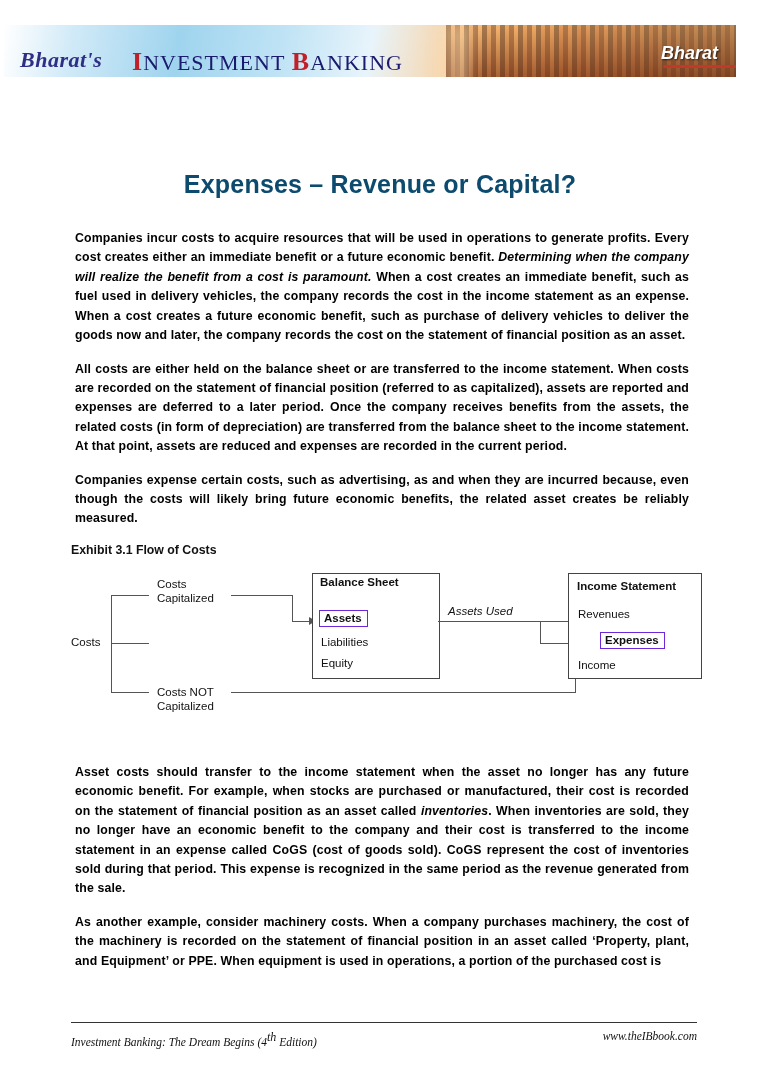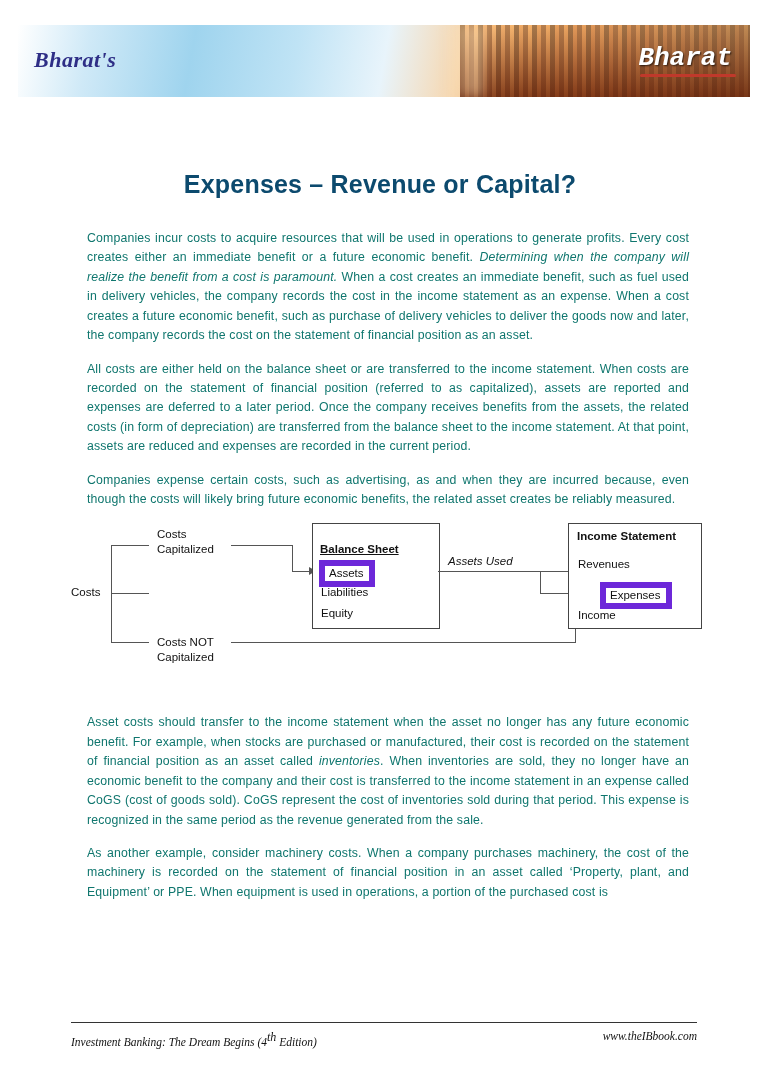--- a/index.html
+++ b/index.html
@@ -19,24 +19,24 @@
   .page {
     position: relative;
     width: 768px;
     height: 1087px;
     background: #fff;
   }
 
   
   .banner {
     position: absolute;
-    left: 18px;
+    left: 4px;
     top: 25px;
     width: 732px;
-    height: 72px;
+    height: 52px;
     overflow: hidden;
     background: linear-gradient(100deg,
         #ffffff 0%,
         #cfe9f7 10%,
         #9fd4ee 24%,
         #bfe3f5 38%,
         #e8f4fb 50%,
         #f6d7b0 60%,
         #e8a45c 68%,
         #b35d2a 76%,
@@ -102,24 +102,24 @@
     font-family: "Liberation Serif", serif;
     font-style: italic;
     font-size: 21px;
     color: #8a2be2;
     letter-spacing: 0.5px;
   }
   .brand-logo {
     position: absolute;
     right: 18px;
     top: 18px;
-    font-family: Liberation Mono, monospace;
+    font-family: Liberation Sans, sans-serif;
     font-style: italic;
     font-weight: bold;
-    font-size: 26px;
+    font-size: 18px;
     color: #ffffff;
     text-shadow: 1px 1px 2px rgba(0,0,0,0.7);
   }
   .brand-logo::after {
     content: "";
     position: absolute;
     left: 2px;
     bottom: -4px;
     width: 96px;
     height: 3px;
@@ -136,26 +136,27 @@
   }
   h1.title {
     margin: 0 0 30px 0;
     text-align: center;
     font-size: 25px;
     font-weight: bold;
     color: #0c4a6e;
     letter-spacing: 0.2px;
   }
   p.body {
-    margin: 0 0 14px 16px;
+    margin: 0 0 14px 4px;
     font-size: 12.3px;
     line-height: 1.58;
     text-align: justify;
-    color: #0f766e;
+    color: #000000;
     letter-spacing: 0.15px;
+    font-weight: bold;
   }
   p.body em { font-style: italic; }
   .exhibit-head {
     margin: 4px 0 16px 0;
     font-size: 12.3px;
     font-weight: bold;
     color: #111;
   }
 
   
@@ -180,22 +181,23 @@
   .dg-box-title {
     position: absolute;
     font-weight: bold;
     font-size: 11.5px;
   }
   .dg-item {
     position: absolute;
     font-size: 11.5px;
   }
   .dg-item.boxed {
-    border: 6px solid #6d28d9;
+    border: 1px solid #6d28d9;
     padding: 1px 5px 2px 4px;
+    font-weight: bold;
   }
   .dg-line {
     position: absolute;
     background: #555;
   }
   .dg-arrow {
     position: absolute;
     width: 0; height: 0;
     border-top: 4px solid transparent;
     border-bottom: 4px solid transparent;
@@ -228,61 +230,63 @@
 </style>
 </head>
 <body>
 
 <div class="page">
 
   <div class="banner">
     <div class="banner-photo"></div>
     <div class="banner-inner">
       <div class="brand-bharats">Bharat's</div>
+      <div class="brand-ib"><span class="cap">I</span><span>NVESTMENT</span>&nbsp;<span class="cap">B</span><span>ANKING</span></div>
       <div class="brand-logo">Bharat</div>
     </div>
   </div>
 
   <div class="content">
 
     <h1 class="title">Expenses – Revenue or Capital?</h1>
 
     <p class="body">
       <span>Companies incur costs to acquire resources that will be used in operations to generate profits. Every cost creates either an immediate benefit or a future economic benefit. </span><em>Determining when the company will realize the benefit from a cost is paramount.</em><span> When a cost creates an immediate benefit, such as fuel used in delivery vehicles, the company records the cost in the income statement as an expense. When a cost creates a future economic benefit, such as purchase of delivery vehicles to deliver the goods now and later, the company records the cost on the statement of financial position as an asset.</span>
     </p>
 
     <p class="body">
       <span>All costs are either held on the balance sheet or are transferred to the income statement. When costs are recorded on the statement of financial position (referred to as capitalized), assets are reported and expenses are deferred to a later period. Once the company receives benefits from the assets, the related costs (in form of depreciation) are transferred from the balance sheet to the income statement. At that point, assets are reduced and expenses are recorded in the current period.</span>
     </p>
 
     <p class="body">
       <span>Companies expense certain costs, such as advertising, as and when they are incurred because, even though the costs will likely bring future economic benefits, the related asset creates be reliably measured.</span>
     </p>
 
+    <div class="exhibit-head">Exhibit 3.1 Flow of Costs</div>
 
     <div class="diagram">
 
       <div class="dg-label" style="left:0px; top:62px;">Costs</div>
       <div class="dg-label" style="left:86px; top:4px;">Costs
 Capitalized</div>
       <div class="dg-label" style="left:86px; top:112px;">Costs NOT
 Capitalized</div>
 
       <div class="dg-line" style="left:40px; top:70px; width:38px; height:1px;"></div>
       <div class="dg-line" style="left:40px; top:22px; width:1px; height:98px;"></div>
       <div class="dg-line" style="left:40px; top:22px; width:38px; height:1px;"></div>
       <div class="dg-line" style="left:40px; top:119px; width:38px; height:1px;"></div>
 
       <div class="dg-line" style="left:160px; top:22px; width:62px; height:1px;"></div>
       <div class="dg-line" style="left:221px; top:22px; width:1px; height:26px;"></div>
       <div class="dg-line" style="left:221px; top:48px; width:18px; height:1px;"></div>
       <div class="dg-arrow" style="left:238px; top:44px;"></div>
 
       <div class="dg-box" style="left:241px; top:0px; width:126px; height:104px;"></div>
-      <div class="dg-box-title" style="left:249px; top:20px;text-decoration:underline;">Balance Sheet</div>
+      <div class="dg-box-title" style="left:249px; top:3px;">Balance Sheet</div>
       <div class="dg-item boxed" style="left:248px; top:37px;">Assets</div>
       <div class="dg-item" style="left:250px; top:63px;">Liabilities</div>
       <div class="dg-item" style="left:250px; top:84px;">Equity</div>
 
       <div class="dg-line" style="left:367px; top:48px; width:141px; height:1px;"></div>
       <div class="dg-line" style="left:469px; top:48px; width:1px; height:22px;"></div>
       <div class="dg-line" style="left:469px; top:70px; width:36px; height:1px;"></div>
       <div class="dg-arrow" style="left:504px; top:66px;"></div>
       <div class="dg-label" style="left:377px; top:31px;font-style:italic;">Assets Used</div>
 

